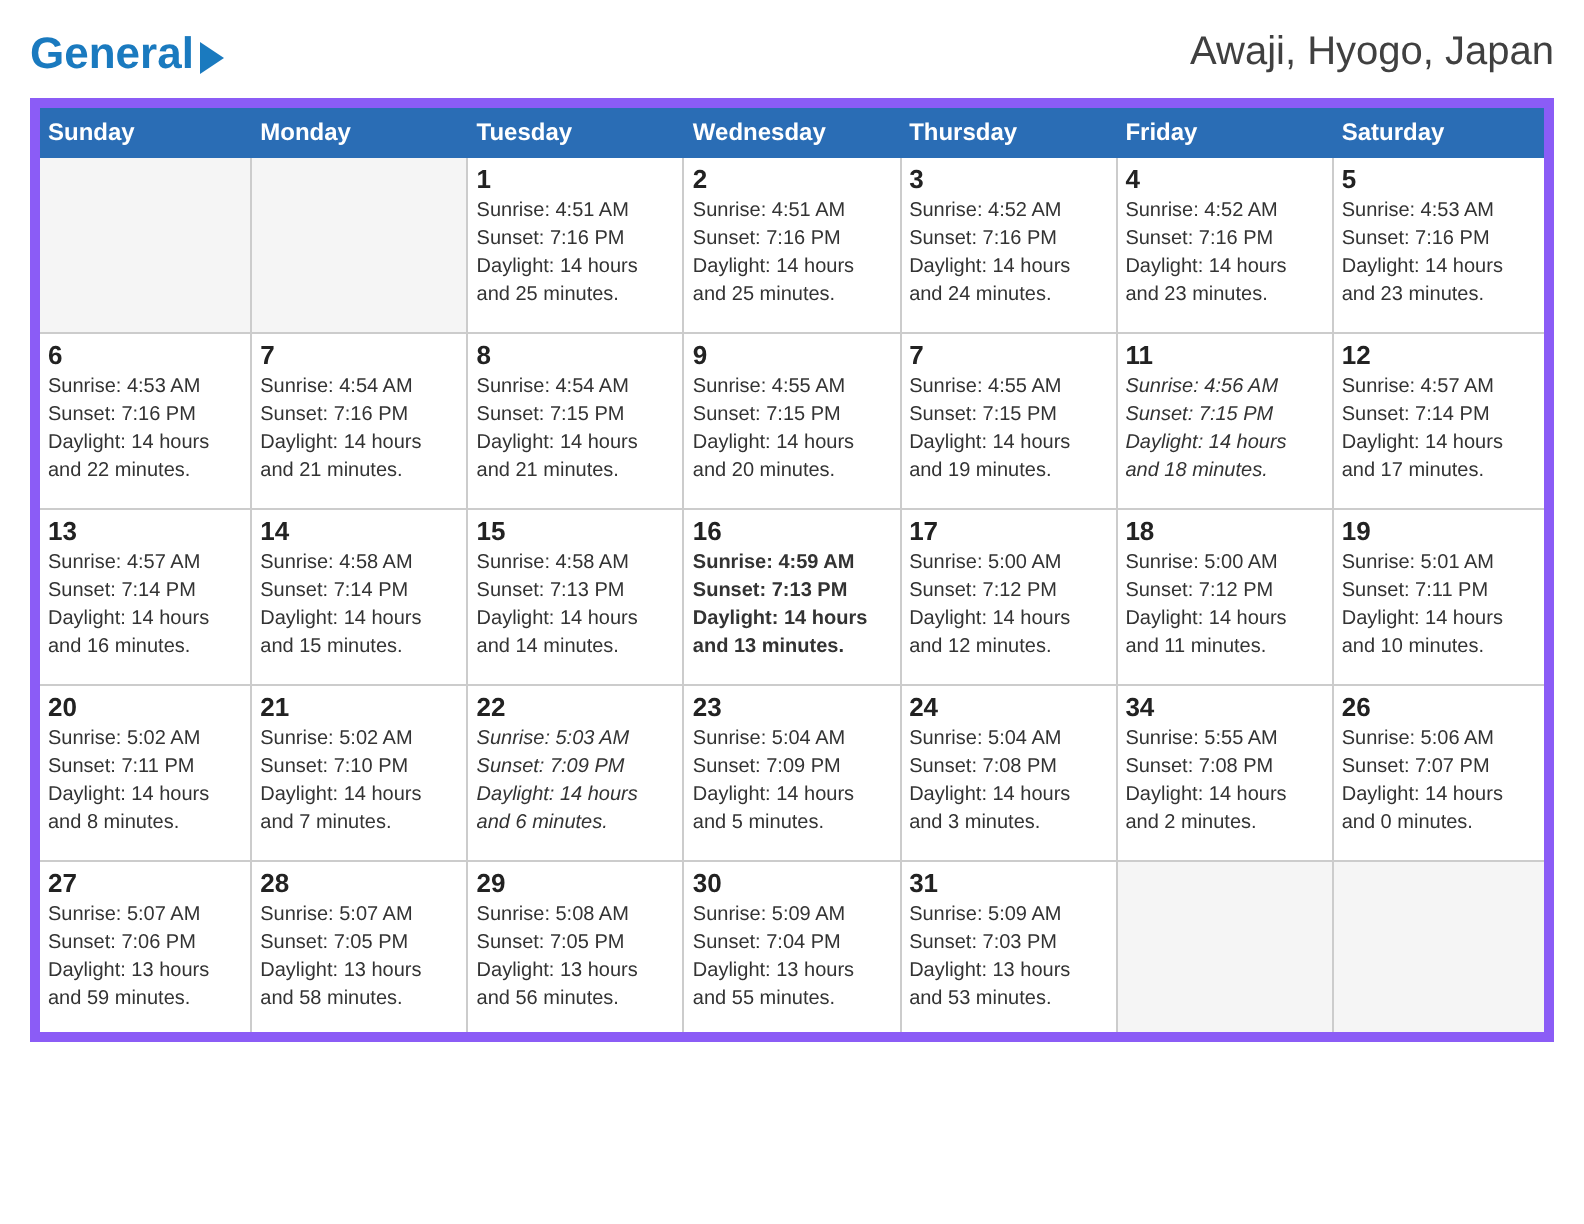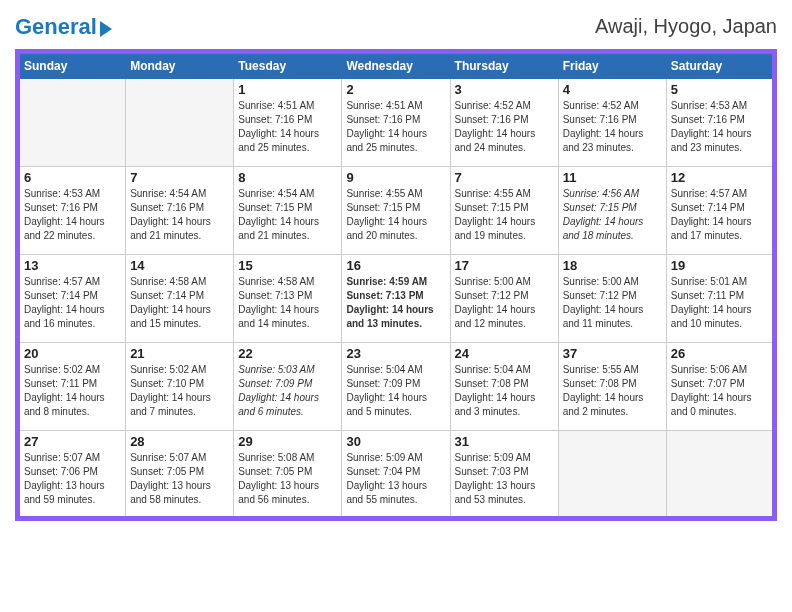--- a/index.html
+++ b/index.html
@@ -295,21 +295,21 @@
 and 5 minutes.</div>
           </td>
           <td>
             <div class="day-num">24</div>
             <div class="day-info" style="white-space: pre-line;">Sunrise: 5:04 AM
 Sunset: 7:08 PM
 Daylight: 14 hours
 and 3 minutes.</div>
           </td>
           <td>
-            <div class="day-num">37</div>
+            <div class="day-num">34</div>
             <div class="day-info" style="white-space: pre-line;">Sunrise: 5:55 AM
 Sunset: 7:08 PM
 Daylight: 14 hours
 and 2 minutes.</div>
           </td>
           <td>
             <div class="day-num">26</div>
             <div class="day-info" style="white-space: pre-line;">Sunrise: 5:06 AM
 Sunset: 7:07 PM
 Daylight: 14 hours

